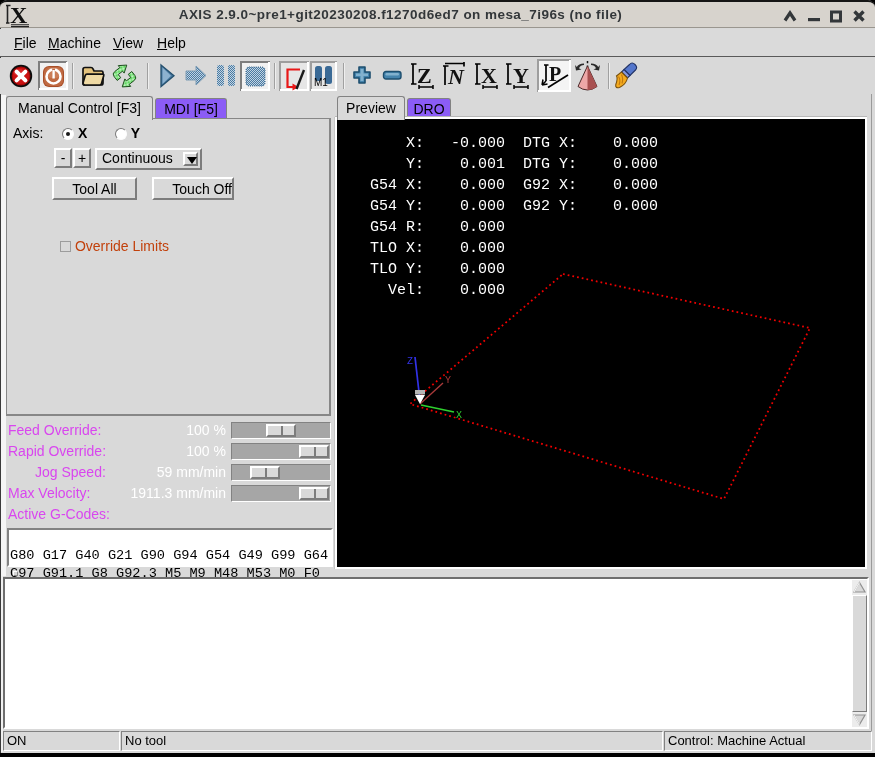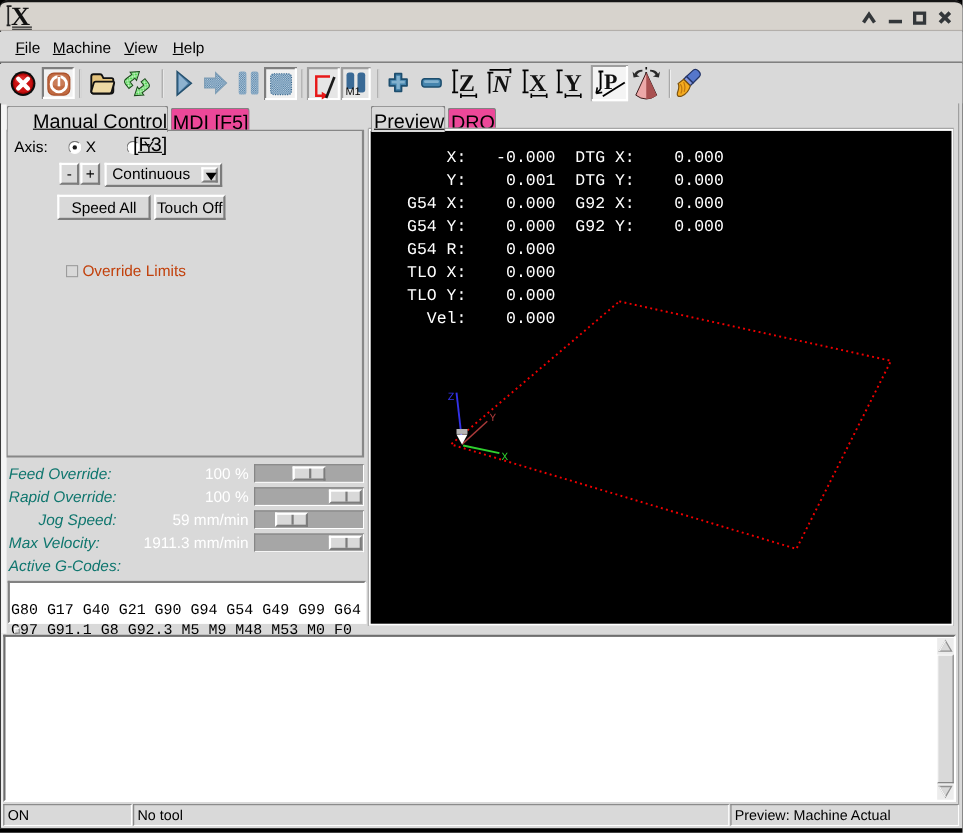--- a/index.html
+++ b/index.html
@@ -10,29 +10,29 @@
 #title { position:absolute; left:0; top:0; width:875px; height:28px; background:#d7d3cd; border-radius:7px 7px 0 0; border-top:2px solid #151515; border-bottom:1px solid #9a968f; }
 #title .ttext { position:absolute; left:0; right:74px; top:5px; text-align:center; font-weight:bold; font-size:13.5px; color:#33373a; letter-spacing:0.45px; }
 #wbtn { position:absolute; right:10px; top:7px; color:#33373a; }
 
 #menubar { position:absolute; left:0; top:29px; width:875px; height:28px; background:#dadada; border-bottom:1px solid #5a5a5a; font-size:14px; color:#000; }
 #menubar span { position:absolute; top:6px; }
 
 #toolbar { position:absolute; left:0; top:58px; width:875px; height:36px; background:#d9d9d9; }
 .sep { position:absolute; top:5px; width:2px; height:26px; background:#a0a0a0; border-right:1px solid #efefef; }
 
-.tab { position:absolute; background:#d9d9d9; border:1px solid #828282; border-bottom:none; border-radius:3px 3px 0 0; font-size:18px; text-align:right;text-decoration:underline; }
+.tab { position:absolute; background:#d9d9d9; border:1px solid #828282; border-bottom:none; border-radius:3px 3px 0 0; font-size:14px; text-align:center; }
 .tabsel { background:#d9d9d9; z-index:3; }
-.tabuns { background:#ec4899; z-index:1; }
+.tabuns { background:#8b5cf6; z-index:1; }
 #lpanel { position:absolute; left:6px; top:118px; width:325px; height:298px; border:1px solid #878787; border-bottom-width:2px; border-right-width:2px; background:#d9d9d9; z-index:2; }
 #rpanel { position:absolute; left:335px; top:117px; width:532px; height:452px; background:#000; border:2px solid #fff; box-shadow:0 -1px 0 #b8b8b8, -1px 0 0 #c5c5c5; z-index:2; }
 .btn { position:absolute; background:#d9d9d9; border-top:2px solid #fff; border-left:2px solid #fff; border-bottom:2px solid #7c7c7c; border-right:2px solid #7c7c7c; font-size:14px; text-align:center; color:#000; }
 .btn.dis { color:#9c9c9c; }
 
-.slabel { position:absolute; font-size:14px; color:#0f766e;font-style:italic; }
+.slabel { position:absolute; font-size:14px; color:#d946ef; }
 .svalue { position:absolute; font-size:14px; color:#ffffff; text-align:right; }
 .strough { position:absolute; left:231px; width:100px; height:17px; background:#a6a6a6; border:1px solid #828282; border-right-color:#fff; border-bottom-color:#fff; }
 .shandle { position:absolute; top:1px; width:30px; height:13px; background:#d9d9d9; border-top:2px solid #fff; border-left:2px solid #fff; border-bottom:2px solid #7c7c7c; border-right:2px solid #7c7c7c; }
 .shandle::after { content:""; position:absolute; left:13px; top:0; width:2px; height:100%; background:#7c7c7c; }
 #gcodebox { position:absolute; left:7px; top:528px; width:326px; height:39px; background:#fff; border:2px solid #828282; border-right-color:#fff; border-bottom-color:#fff; font-family:"Liberation Mono", monospace; font-size:13.6px; line-height:17.6px; padding:17px 1px; white-space:pre; }
 
 #dro { position:absolute; left:361px; top:133px; color:#ffffff; font-family:"Liberation Mono", monospace; font-size:15px; line-height:21px; white-space:pre; z-index:5; }
 
 #hist { position:absolute; left:3px; top:577px; width:866px; height:152px; background:#fff; border:2px solid #6e6e6e; border-right-color:#fff; border-bottom-color:#fff; }
 #vsb { position:absolute; right:0px; top:1px; width:15px; height:147px; background:#ececec; }
@@ -45,20 +45,21 @@
 <div style="position:absolute;left:0;top:10px;width:1px;height:743px;background:#3a3a3a;"></div>
 <div style="position:absolute;left:1px;top:95px;width:5px;height:481px;background:#f5f5f5;"></div>
 <div style="position:absolute;left:871px;top:60px;width:1px;height:691px;background:#9a9a9a;"></div>
 <div style="position:absolute;left:1px;top:576px;width:2px;height:176px;background:#f0f0f0;"></div>
 <div id="title">
   <svg style="position:absolute;left:5px;top:2px;" width="34" height="24" viewBox="0 0 34 24">
     <path d="M2.5 1.5 L2.5 19 M1 1.5 L5.5 1.5 M1 19 L4.5 19" stroke="#222" stroke-width="1.6" fill="none"></path>
     <text x="5" y="19" font-family="Liberation Serif" font-weight="bold" font-size="24" fill="#111">X</text>
     <path d="M6 20.7 L24 20.7 M6 22.6 L24 22.6" stroke="#222" stroke-width="1.1"></path>
   </svg>
+  <span class="ttext">AXIS 2.9.0~pre1+git20230208.f1270d6ed7 on mesa_7i96s (no file)</span>
   <svg id="wbtn" style="right:8px;top:6px;" width="84" height="16" viewBox="0 0 84 16">
     <path d="M2 12.5 L7 5 L12 12.5" stroke="#33373a" stroke-width="3.2" fill="none"></path>
     <rect x="25" y="10" width="12" height="3.2" fill="#33373a"></rect>
     <rect x="48.5" y="4" width="9" height="9" fill="none" stroke="#33373a" stroke-width="3"></rect>
     <path d="M71.5 3.5 L80.5 12.5 M80.5 3.5 L71.5 12.5" stroke="#33373a" stroke-width="3.4"></path>
   </svg>
 </div>
 <div id="menubar">
   <span style="left:14px"><u>F</u>ile</span>
   <span style="left:48px"><u>M</u>achine</span>
@@ -212,31 +213,31 @@
       <path d="M6.5 10 L12.5 16 Q11 22.5 4.5 25.5 Q0 26.5 0.8 22.5 Q3 16.5 1.5 14 Z" fill="#f5ab1e" stroke="#7a5210" stroke-width="1.1"></path>
       <path d="M3.5 14.5 Q6 18 4 23 M6.5 12.5 Q8.5 16.5 7 21.5" stroke="#c07810" stroke-width="1.1" fill="none"></path>
     </g>
   </svg>
 </div>
 
 <div class="tab tabsel" style="left:6px;top:96px;width:147px;height:24px;padding-top:3px;">Manual Control [F3]</div>
 <div class="tab tabuns" style="left:155px;top:98px;width:72px;height:22px;padding-top:2px;">MDI [F5]</div>
 <div id="lpanel">
   <div style="position:absolute;left:6px;top:6px;font-size:14px;">Axis:</div>
-  <div style="position:absolute;left:55px;top:6px;font-size:14px;">
+  <div style="position:absolute;left:55px;top:6px;font-size:14px;font-weight:bold;">
     <span style="display:inline-block;position:relative;width:12px;height:12px;border-radius:50%;background:#fff;border-top:1.5px solid #787878;border-left:1.5px solid #787878;border-bottom:1.5px solid #fcfcfc;border-right:1.5px solid #fcfcfc;vertical-align:-2px;"><span style="position:absolute;left:2.7px;top:2.7px;width:4px;height:4px;border-radius:50%;background:#1a1a1a;"></span></span> X
     <span style="display:inline-block;width:12px;height:12px;border-radius:50%;background:#fff;border-top:1.5px solid #787878;border-left:1.5px solid #787878;border-bottom:1.5px solid #fcfcfc;border-right:1.5px solid #fcfcfc;margin-left:24px;vertical-align:-2px;"></span> Y
   </div>
   <div class="btn" style="left:47px;top:29px;width:18px;height:20px;">-</div>
   <div class="btn" style="left:66px;top:29px;width:18px;height:20px;">+</div>
   <div class="btn" style="left:88px;top:29px;width:107px;height:22px;text-align:left;padding-left:5px;">Continuous<span style="position:absolute;right:2px;top:2px;width:15px;height:14px;background:#d9d9d9;border-top:2px solid #fff;border-left:2px solid #fff;border-bottom:2px solid #7c7c7c;border-right:2px solid #7c7c7c;">
         <span style="position:absolute;left:1.5px;top:3px;width:0;height:0;border-left:5px solid transparent;border-right:5px solid transparent;border-top:7px solid #000;"></span>
       </span></div>
-  <div class="btn" style="left:45px;top:58px;width:85px;height:23px;padding-top:2px;">Speed All</div>
-  <div class="btn" style="left:133px;top:58px;width:65px;height:23px;padding-top:2px;">Touch Off</div>
+  <div class="btn" style="left:45px;top:58px;width:85px;height:23px;padding-top:2px;">Tool All</div>
+  <div class="btn" style="left:145px;top:58px;width:82px;height:23px;padding-top:2px;text-align:right;">Touch Off</div>
   <div style="position:absolute;left:53px;top:119px;font-size:14px;color:#c2410c;">
     <span style="display:inline-block;width:11px;height:11px;background:#d9d9d9;border:1px solid #9c9c9c;vertical-align:-1px;"></span> Override Limits
   </div>
 </div>
 
 <div class="slabel" style="left:8px;top:422px;">Feed Override:</div>
 <div class="svalue" style="left:120px;top:422px;width:106px;">100 %</div>
 <div class="strough" style="top:422px;">
     <div class="shandle" style="left:34px;"></div>
   </div>
@@ -290,13 +291,13 @@
     <div style="position:absolute;left:0;top:15px;width:15px;height:117px;background:#d9d9d9;border-top:1.5px solid #fff;border-left:1.5px solid #fff;border-bottom:1.5px solid #7c7c7c;border-right:1.5px solid #7c7c7c;"></div>
     <svg style="position:absolute;left:0;top:132px;" width="15" height="15">
         <polygon points="7.5,12.5 2,3 13,3" fill="#d9d9d9" stroke="#909090" stroke-width="1.2"></polygon>
         <path d="M2 3 L7.5 12.5" stroke="#f5f5f5" stroke-width="1.2"></path>
       </svg>
   </div>
 </div>
 <div style="position:absolute;left:13px;top:571px;width:5px;height:5px;background:#d9d9d9;border-right:1.5px solid #8a8a8a;border-bottom:1.5px solid #8a8a8a;border-top:1px solid #fff;border-left:1px solid #fff;"></div>
 <div class="stbox" style="left:3px;width:117px;">ON</div>
 <div class="stbox" style="left:121px;width:542px;">No tool</div>
-<div class="stbox" style="left:664px;width:208px;">Preview: Machine Actual</div>
+<div class="stbox" style="left:664px;width:208px;">Control: Machine Actual</div>
 
 </body></html>

